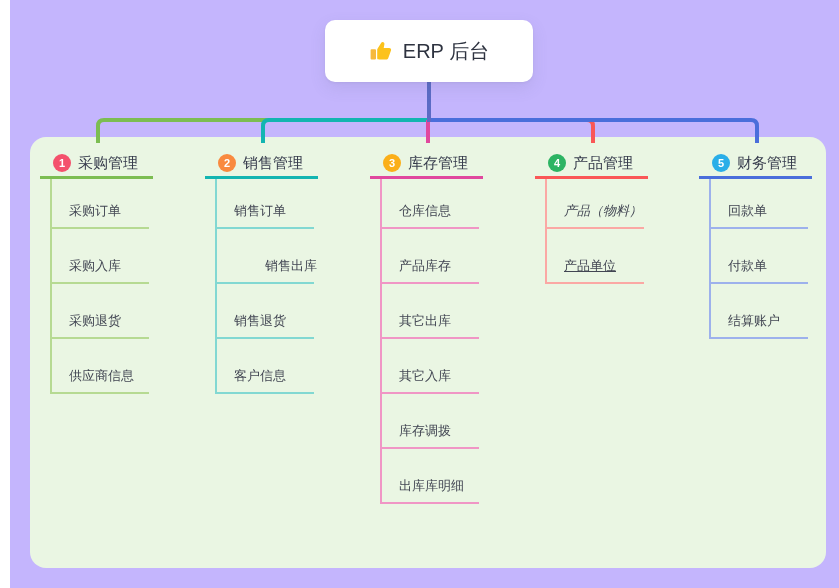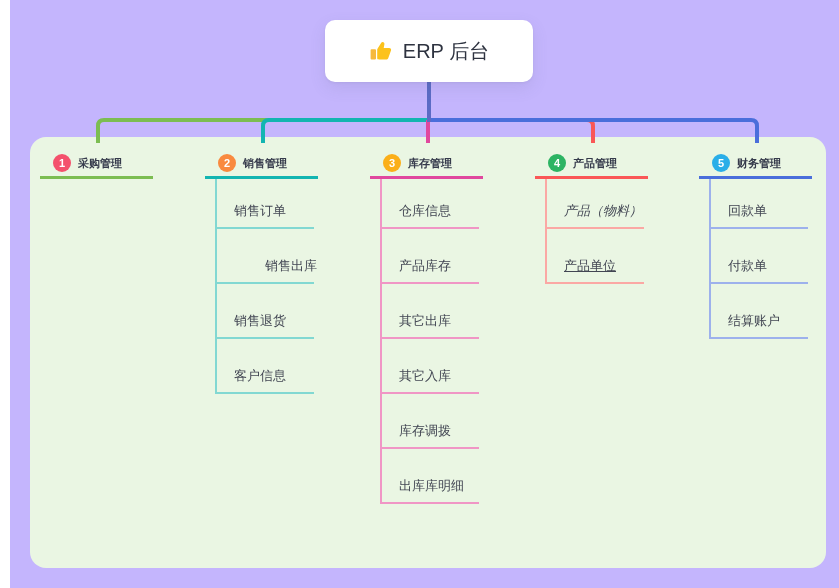--- a/index.html
+++ b/index.html
@@ -21,21 +21,21 @@
   .root-label{font-size:20px;color:#2e3340;font-weight:500;white-space:nowrap;}
   .branch{position:absolute;top:150px;width:113px;z-index:3;}
   .branch-header{
     display:flex;align-items:center;gap:7px;height:26px;
     border-bottom:3px solid;padding-left:13px;
   }
   .badge{
     width:18px;height:18px;border-radius:50%;flex:none;color:#fff;
     font-size:11px;font-weight:bold;line-height:18px;text-align:center;
   }
-  .branch-label{font-size:11px;color:#363b4c;font-weight:700;white-space:nowrap;}
+  .branch-label{font-size:15px;color:#363b4c;font-weight:400;white-space:nowrap;}
   .children{margin-left:10px;width:97px;border-left:2px solid;}
   .child{
     height:55px;box-sizing:border-box;border-bottom:2px solid;
     display:flex;align-items:flex-end;padding:0 0 7px 17px;
     font-size:13px;color:#424653;white-space:nowrap;
   }
   .child:first-child{height:50px;}
 </style>
 </head>
 <body>
@@ -61,20 +61,26 @@
       </svg>
     </span>
     <span class="root-label">ERP 后台</span>
   </div>
 
   <div id="branches-host">
       <div class="branch" style="left: 30px;">
         <div class="branch-header" style="border-bottom-color: rgb(124, 189, 82);">
           <span class="badge" style="background: rgb(244, 81, 108);">1</span>
           <span class="branch-label">采购管理</span>
+        </div>
+        <div class="children" style="border-left-color: rgb(182, 218, 146);">
+          <div class="child" style="border-bottom-color: rgb(182, 218, 146);">采购订单</div>
+          <div class="child" style="border-bottom-color: rgb(182, 218, 146);">采购入库</div>
+          <div class="child" style="border-bottom-color: rgb(182, 218, 146);">采购退货</div>
+          <div class="child" style="border-bottom-color: rgb(182, 218, 146);">供应商信息</div>
         </div>
       </div>
       <div class="branch" style="left: 195px;">
         <div class="branch-header" style="border-bottom-color: rgb(19, 181, 177);">
           <span class="badge" style="background: rgb(249, 138, 63);">2</span>
           <span class="branch-label">销售管理</span>
         </div>
         <div class="children" style="border-left-color: rgb(130, 216, 210);">
           <div class="child" style="border-bottom-color: rgb(130, 216, 210);">销售订单</div>
           <div class="child" style="border-bottom-color: rgb(130, 216, 210); padding-left: 48px;">销售出库</div>

